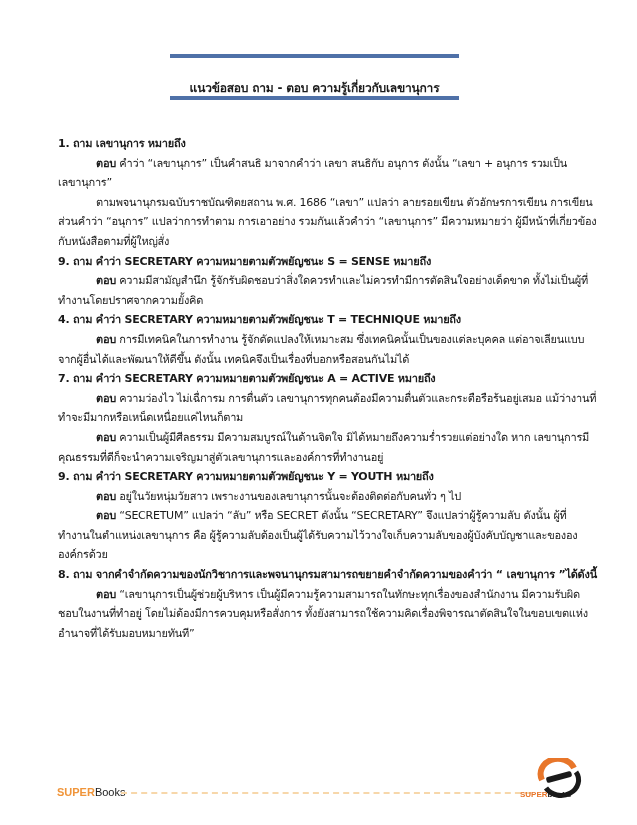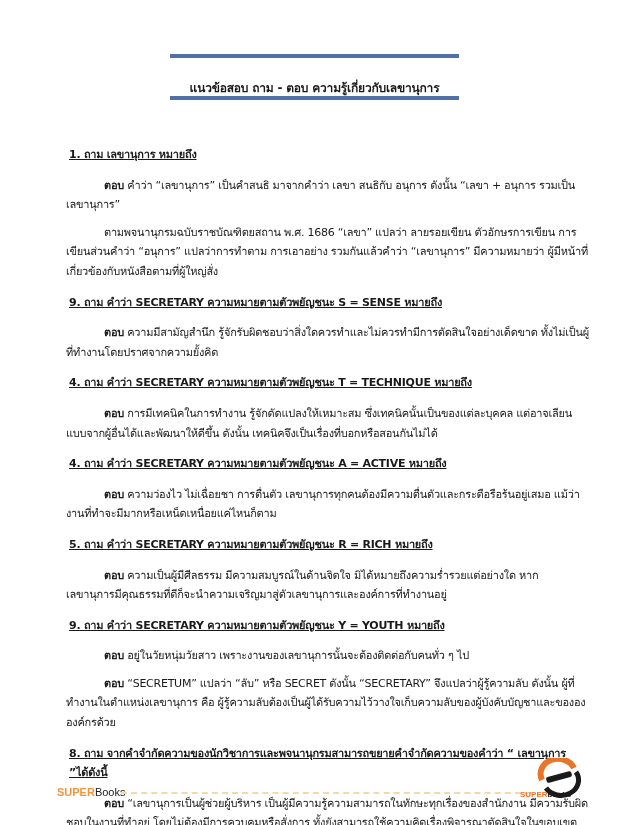--- a/index.html
+++ b/index.html
@@ -38,25 +38,24 @@
       position: absolute;
       left: 58px;
       top: 134px;
       width: 540px;
       font-size: 11px;
       line-height: 19.6px;
       letter-spacing: -0.25px;
     }
     .q {
       font-weight: bold;
-      margin: 11px;
-      text-decoration: underline;
+      margin: 0;
     }
     .a {
-      margin: 8px;
+      margin: 0;
       text-indent: 38px;
     }
     .a .lbl {
       font-weight: bold;
     }
     .footer-left {
       position: absolute;
       left: 57px;
       top: 786px;
       font-size: 11px;
@@ -103,24 +102,23 @@
   <p class="q">1. ถาม เลขานุการ หมายถึง</p>
   <p class="a"><span class="lbl">ตอบ</span> <span>คำว่า “เลขานุการ” เป็นคำสนธิ มาจากคำว่า เลขา สนธิกับ อนุการ ดังนั้น “เลขา + อนุการ รวมเป็นเลขานุการ”</span></p>
   <p class="a">ตามพจนานุกรมฉบับราชบัณฑิตยสถาน พ.ศ. 1686 “เลขา” แปลว่า ลายรอยเขียน ตัวอักษรการเขียน การเขียนส่วนคำว่า “อนุการ” แปลว่าการทำตาม การเอาอย่าง รวมกันแล้วคำว่า “เลขานุการ” มีความหมายว่า ผู้มีหน้าที่เกี่ยวข้องกับหนังสือตามที่ผู้ใหญ่สั่ง</p>
 
   <p class="q">9. ถาม คำว่า SECRETARY ความหมายตามตัวพยัญชนะ S = SENSE หมายถึง</p>
   <p class="a"><span class="lbl">ตอบ</span> <span>ความมีสามัญสำนึก รู้จักรับผิดชอบว่าสิ่งใดควรทำและไม่ควรทำมีการตัดสินใจอย่างเด็ดขาด ทั้งไม่เป็นผู้ที่ทำงานโดยปราศจากความยั้งคิด</span></p>
 
   <p class="q">4. ถาม คำว่า SECRETARY ความหมายตามตัวพยัญชนะ T = TECHNIQUE หมายถึง</p>
   <p class="a"><span class="lbl">ตอบ</span> <span>การมีเทคนิคในการทำงาน รู้จักดัดแปลงให้เหมาะสม ซึ่งเทคนิคนั้นเป็นของแต่ละบุคคล แต่อาจเลียนแบบจากผู้อื่นได้และพัฒนาให้ดีขึ้น ดังนั้น เทคนิคจึงเป็นเรื่องที่บอกหรือสอนกันไม่ได้</span></p>
 
-  <p class="q">4. ถาม คำว่า SECRETARY ความหมายตามตัวพยัญชนะ A = ACTIVE หมายถึง</p>
-  <p class="a"><span class="lbl">ตอบ</span> <span>ความว่องไว ไม่เฉื่อยชา การตื่นตัว เลขานุการทุกคนต้องมีความตื่นตัวและกระตือรือร้นอยู่เสมอ แม้ว่างานที่ทำจะมีมากหรือเหน็ดเหนื่อยแค่ไหนก็ตาม</span></p>
+  <p class="q">7. ถาม คำว่า SECRETARY ความหมายตามตัวพยัญชนะ A = ACTIVE หมายถึง</p>
+  <p class="a"><span class="lbl">ตอบ</span> <span>ความว่องไว ไม่เฉื่การม การตื่นตัว เลขานุการทุกคนต้องมีความตื่นตัวและกระตือรือร้นอยู่เสมอ แม้ว่างานที่ทำจะมีมากหรือเหน็ดเหนื่อยแค่ไหนก็ตาม</span></p>
 
-  <p class="q">5. ถาม คำว่า SECRETARY ความหมายตามตัวพยัญชนะ R = RICH หมายถึง</p>
   <p class="a"><span class="lbl">ตอบ</span> <span>ความเป็นผู้มีศีลธรรม มีความสมบูรณ์ในด้านจิตใจ มิได้หมายถึงความร่ำรวยแต่อย่างใด หาก เลขานุการมีคุณธรรมที่ดีก็จะนำความเจริญมาสู่ตัวเลขานุการและองค์การที่ทำงานอยู่</span></p>
 
   <p class="q">9. ถาม คำว่า SECRETARY ความหมายตามตัวพยัญชนะ Y = YOUTH หมายถึง</p>
   <p class="a"><span class="lbl">ตอบ</span> <span>อยู่ในวัยหนุ่มวัยสาว เพราะงานของเลขานุการนั้นจะต้องติดต่อกับคนทั่ว ๆ ไป</span></p>
 
   <p class="a"><span class="lbl">ตอบ</span> <span>“SECRETUM” แปลว่า “ลับ” หรือ SECRET ดังนั้น “SECRETARY” จึงแปลว่าผู้รู้ความลับ ดังนั้น ผู้ที่ทำงานในตำแหน่งเลขานุการ คือ ผู้รู้ความลับต้องเป็นผู้ได้รับความไว้วางใจเก็บความลับของผู้บังคับบัญชาและของององค์กรด้วย</span></p>
 
   <p class="q">8. ถาม จากคำจำกัดความของนักวิชาการและพจนานุกรมสามารถขยายคำจำกัดความของคำว่า “ เลขานุการ ”ได้ดังนี้</p>
   <p class="a"><span class="lbl">ตอบ</span> <span>“เลขานุการเป็นผู้ช่วยผู้บริหาร เป็นผู้มีความรู้ความสามารถในทักษะทุกเรื่องของสำนักงาน มีความรับผิดชอบในงานที่ทำอยู่ โดยไม่ต้องมีการควบคุมหรือสั่งการ ทั้งยังสามารถใช้ความคิดเรื่องพิจารณาตัดสินใจในขอบเขตแห่งอำนาจที่ได้รับมอบหมายทันที”</span></p>
 </div>

